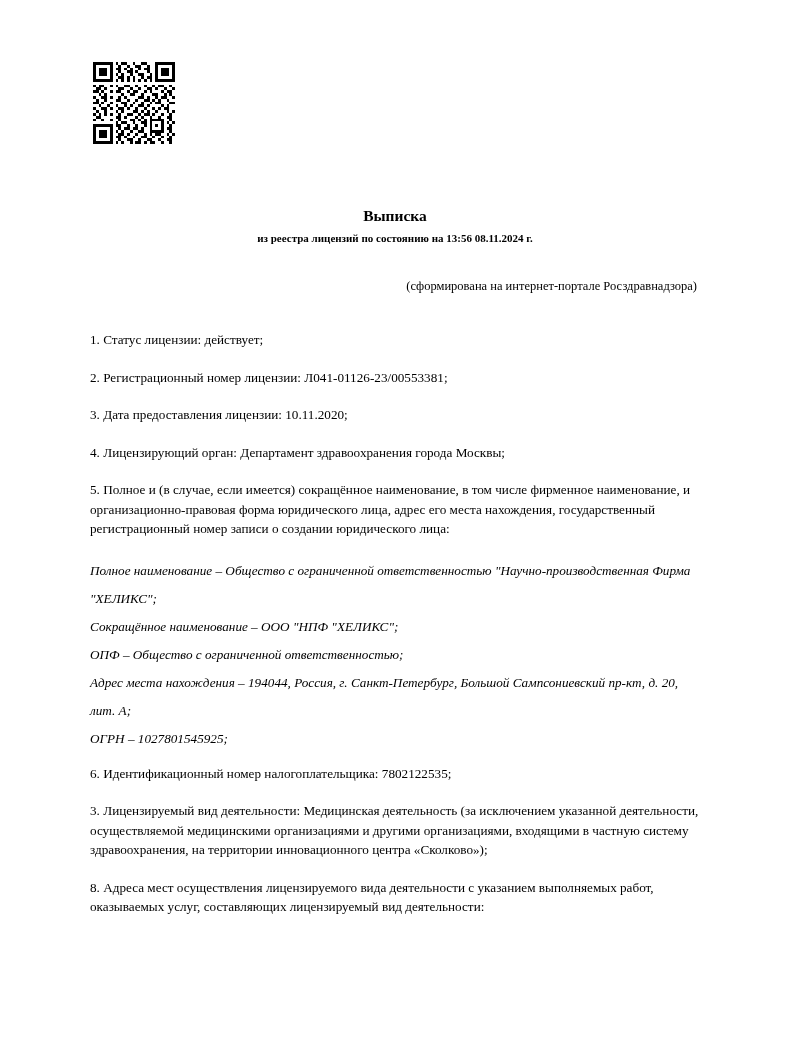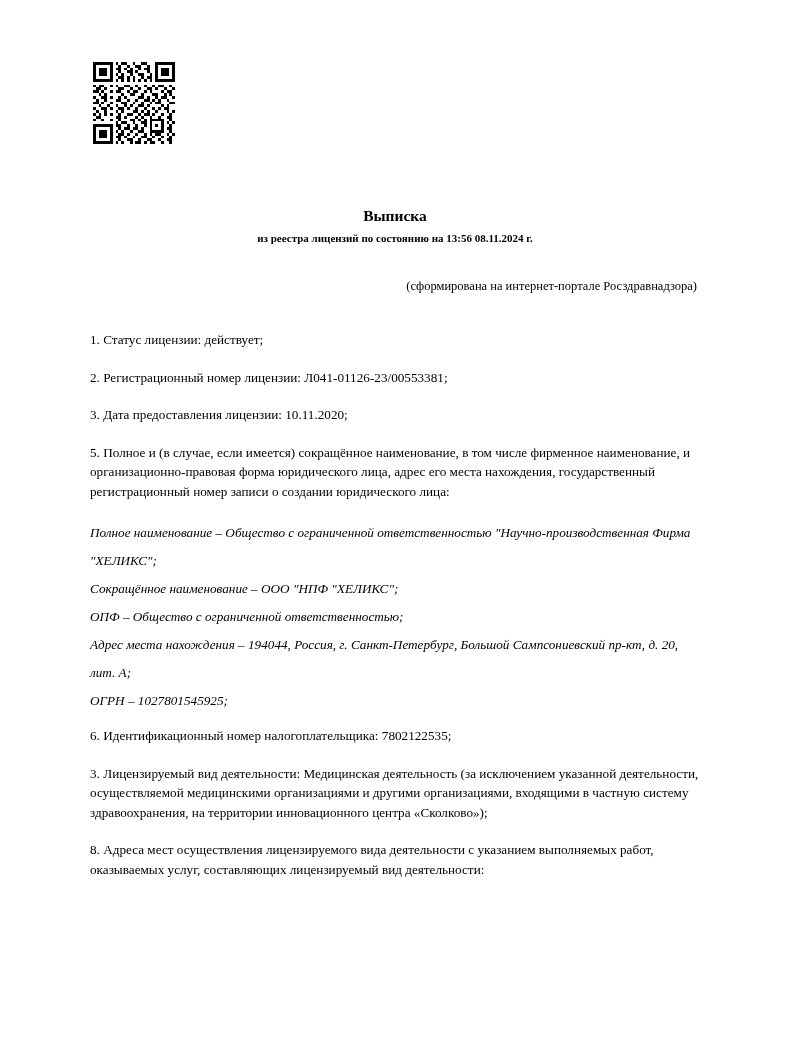--- a/index.html
+++ b/index.html
@@ -328,20 +328,21 @@
     <div class="title-line1">Выписка</div>
     <div class="title-line2">из реестра лицензий по состоянию на 13:56 08.11.2024 г.</div>
   </div>
 
   <div class="subtitle">(сформирована на интернет-портале Росздравнадзора)</div>
 
   <div class="body">
     <p class="para">1. Статус лицензии: действует;</p>
     <p class="para">2. Регистрационный номер лицензии: Л041-01126-23/00553381;</p>
     <p class="para">3. Дата предоставления лицензии: 10.11.2020;</p>
+    <p class="para">4. Лицензирующий орган: Департамент здравоохранения города Москвы;</p>
     <p class="para">5. Полное и (в случае, если имеется) сокращённое наименование, в том числе фирменное наименование, и организационно-правовая форма юридического лица, адрес его места нахождения, государственный регистрационный номер записи о создании юридического лица:</p>
 
     <div class="block-lines">
       <div>Полное наименование – Общество с ограниченной ответственностью "Научно-производственная Фирма "ХЕЛИКС";</div>
       <div>Сокращённое наименование – ООО "НПФ "ХЕЛИКС";</div>
       <div>ОПФ – Общество с ограниченной ответственностью;</div>
       <div>Адрес места нахождения – 194044, Россия, г. Санкт-Петербург, Большой Сампсониевский пр-кт, д. 20, лит. А;</div>
       <div>ОГРН – 1027801545925;</div>
     </div>
 

